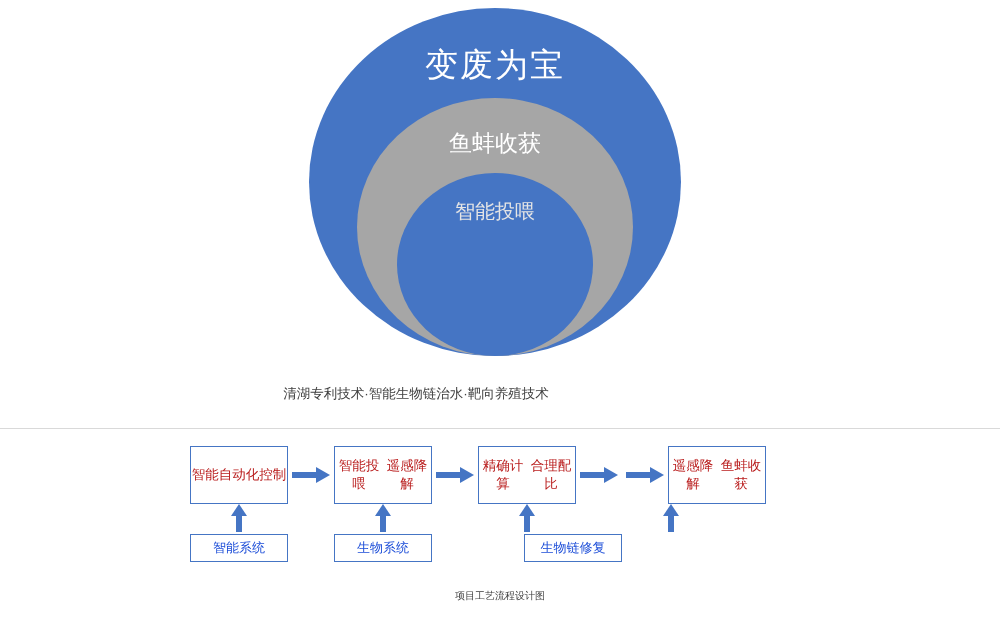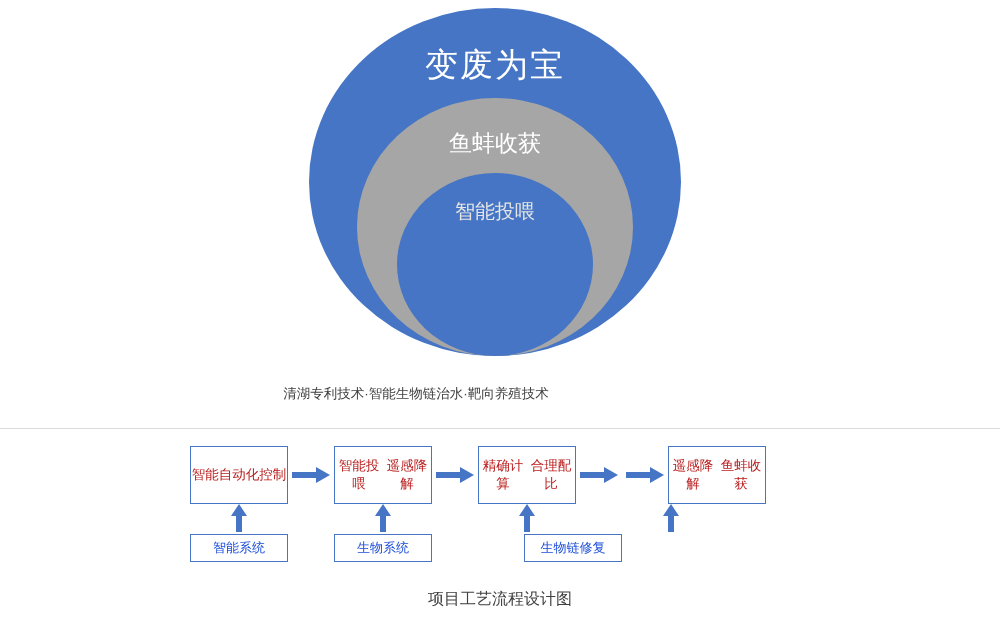--- a/index.html
+++ b/index.html
@@ -220,21 +220,21 @@
     border-right: 8px solid transparent;
     border-bottom: 12px solid #4575c4;
   }
 
   .flow-caption {
     position: absolute;
     top: 160px;
     left: 0;
     width: 1000px;
     text-align: center;
-    font-size: 16px;
+    font-size: 10px;
     color: #404040;
   }
 </style>
 </head>
 <body>
 
 <div class="top-section">
   <div class="circle-stack">
     <div class="circle circle-1">
       <span class="circle-label">变废为宝</span>

